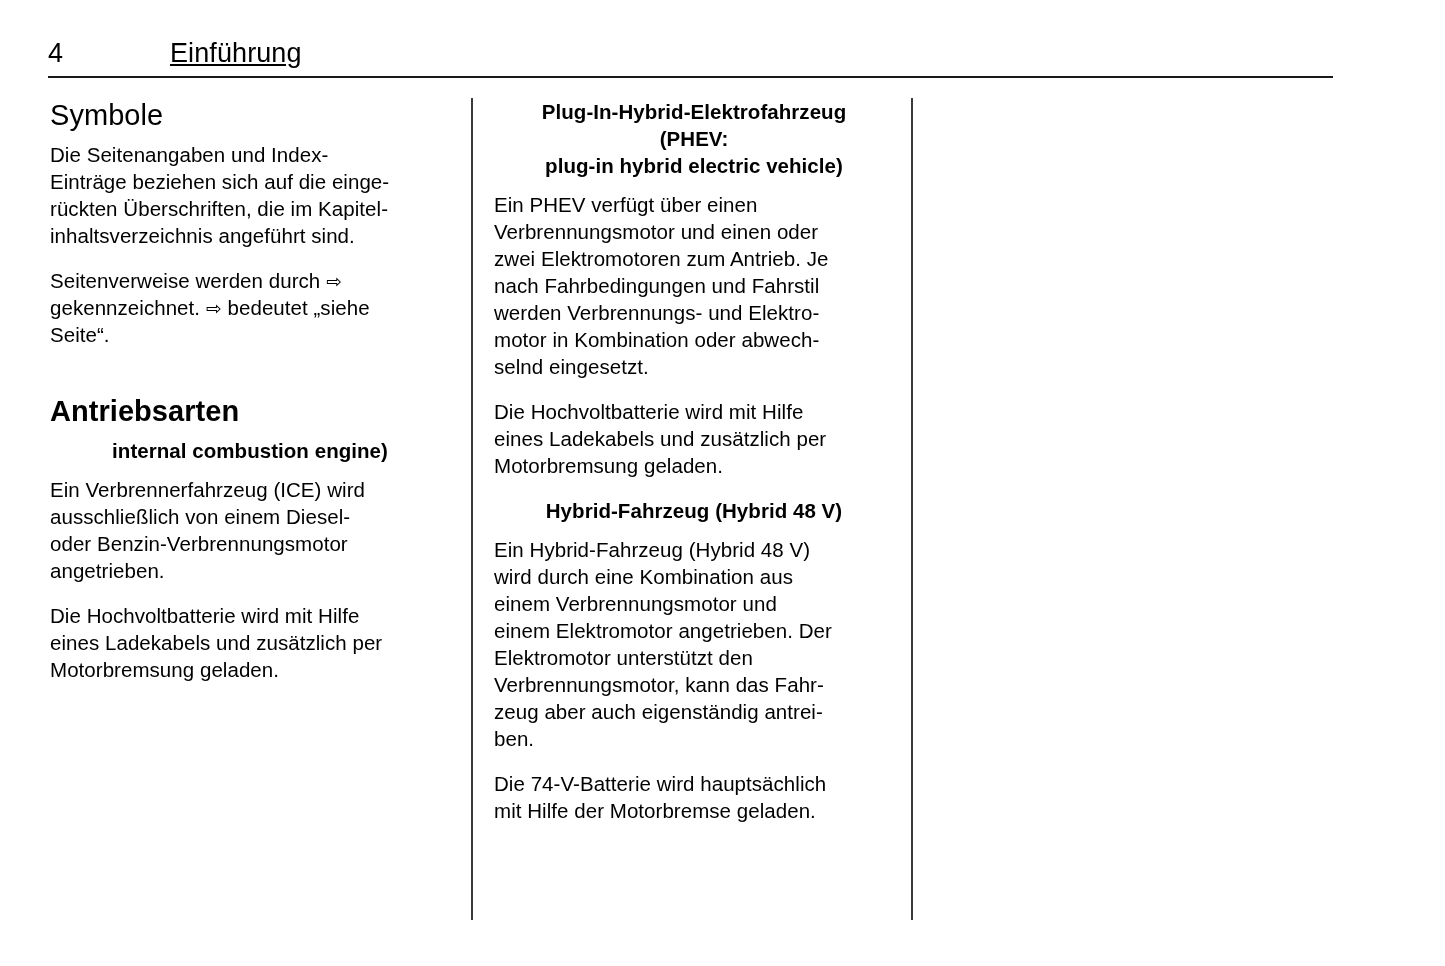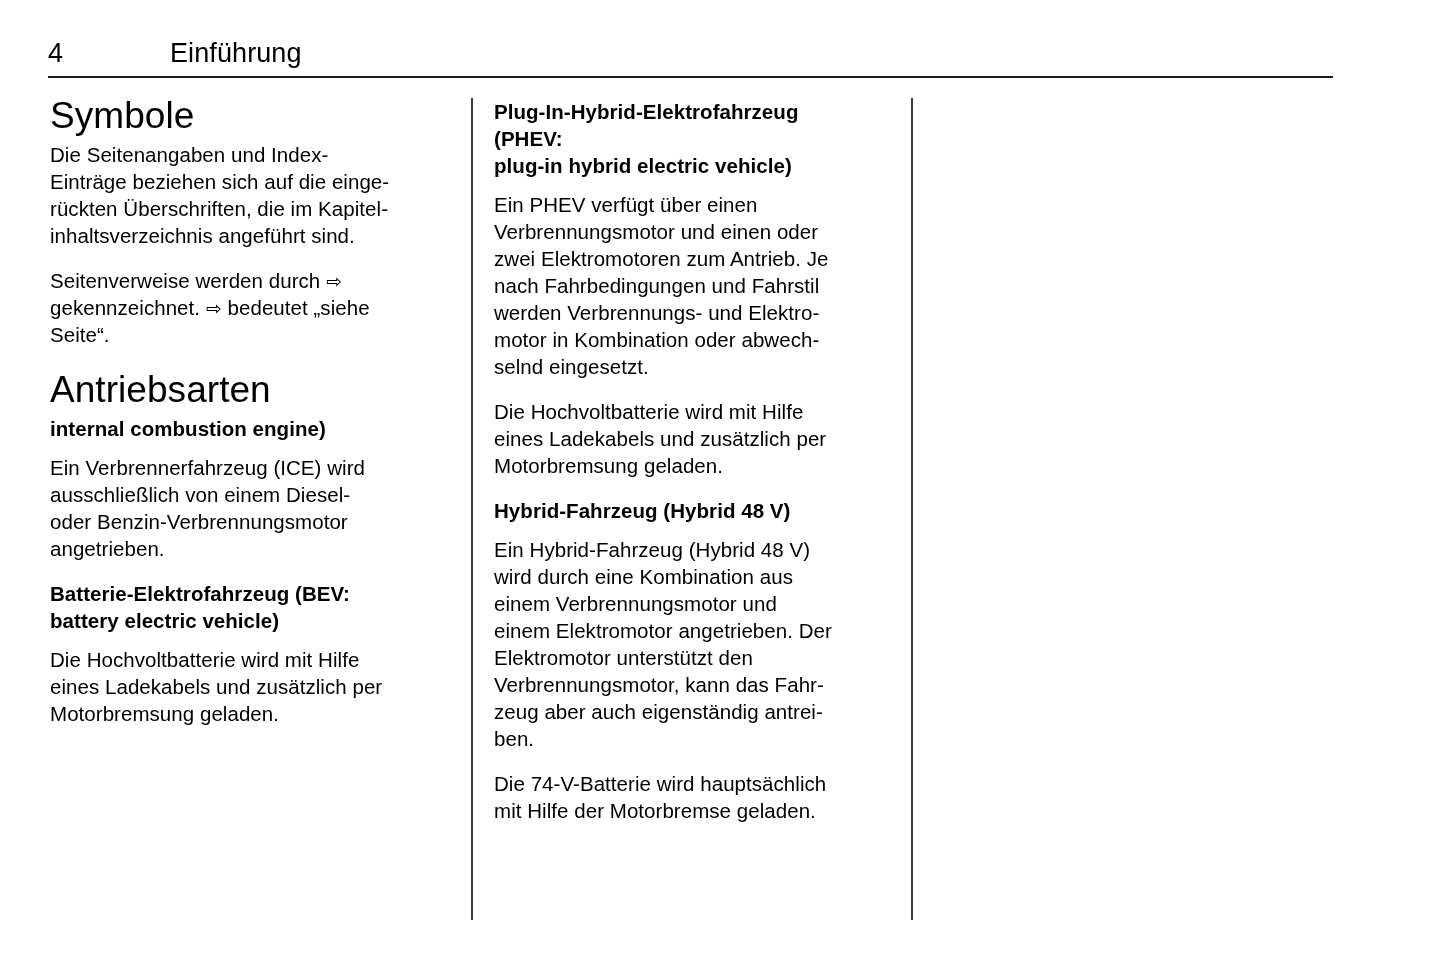--- a/index.html
+++ b/index.html
@@ -36,20 +36,21 @@
     letter-spacing: 0.1px;
   }
   .chapter-title {
     position: absolute;
     left: 122px;
     top: 0;
     font-size: 27px;
     line-height: 34px;
     font-weight: 400;
     letter-spacing: 0.1px;
+    text-decoration: underline;
   }
   .header-rule {
     position: absolute;
     left: 48px;
     top: 76px;
     width: 1285px;
     height: 2px;
     background: #1a1a1a;
   }
 
@@ -76,35 +77,37 @@
     top: 0;
     width: 2px;
     height: 822px;
     background: #3a3a3a;
   }
   .divider-1 { left: 471px; }
   .divider-2 { left: 911px; }
 
   
   .h1 {
-    font-size: 37px;
+    font-size: 29px;
     line-height: 35px;
     font-weight: 400;
     margin: 0 0 8px 0;
     letter-spacing: 0.05px;
   }
   .h1.spaced-above {
-    margin-top: 24px;
+    margin-top: 46px;
+    font-weight: bold;
   }
   .h2 {
     font-size: 20.5px;
     line-height: 27px;
     font-weight: 600;
     margin: 0 0 12px 0;
     letter-spacing: 0.05px;
+    text-align: center;
   }
   .h2.spaced-above {
     margin-top: 13px;
   }
   .para {
     font-size: 20.5px;
     line-height: 27px;
     font-weight: 400;
     margin: 0 0 18px 0;
     letter-spacing: 0.05px;
@@ -153,24 +156,20 @@
 
     <h2 class="h2">
       <span class="ln">internal combustion engine)</span>
     </h2>
 
     <p class="para">Ein Verbrennerfahrzeug (ICE) wird
 ausschließlich von einem Diesel-
 oder Benzin-Verbrennungsmotor
 angetrieben.</p>
 
-    <h2 class="h2 spaced-above">
-      <span class="ln">Batterie-Elektrofahrzeug (BEV:</span>
-      <span class="ln">battery electric vehicle)</span>
-    </h2>
 
 
     <p class="para">Die Hochvoltbatterie wird mit Hilfe
 eines Ladekabels und zusätzlich per
 Motorbremsung geladen.</p>
   </div>
 
   <div class="column col-2">
 
     <h2 class="h2">

